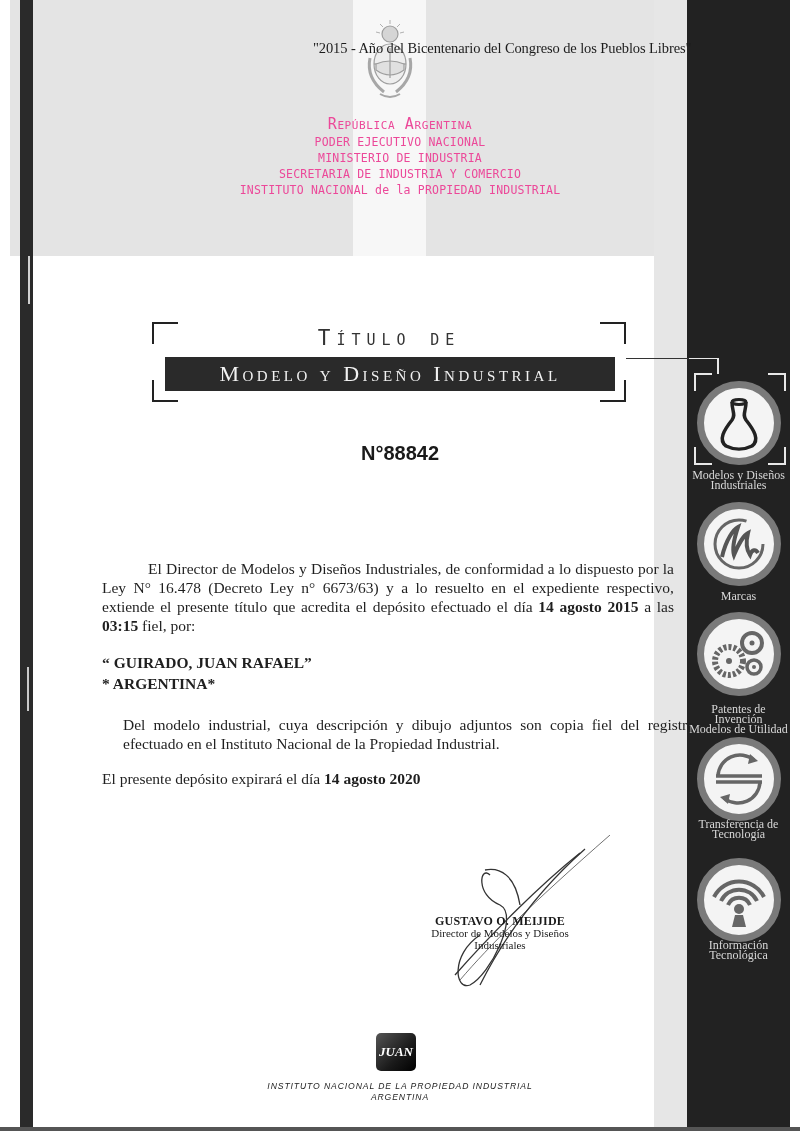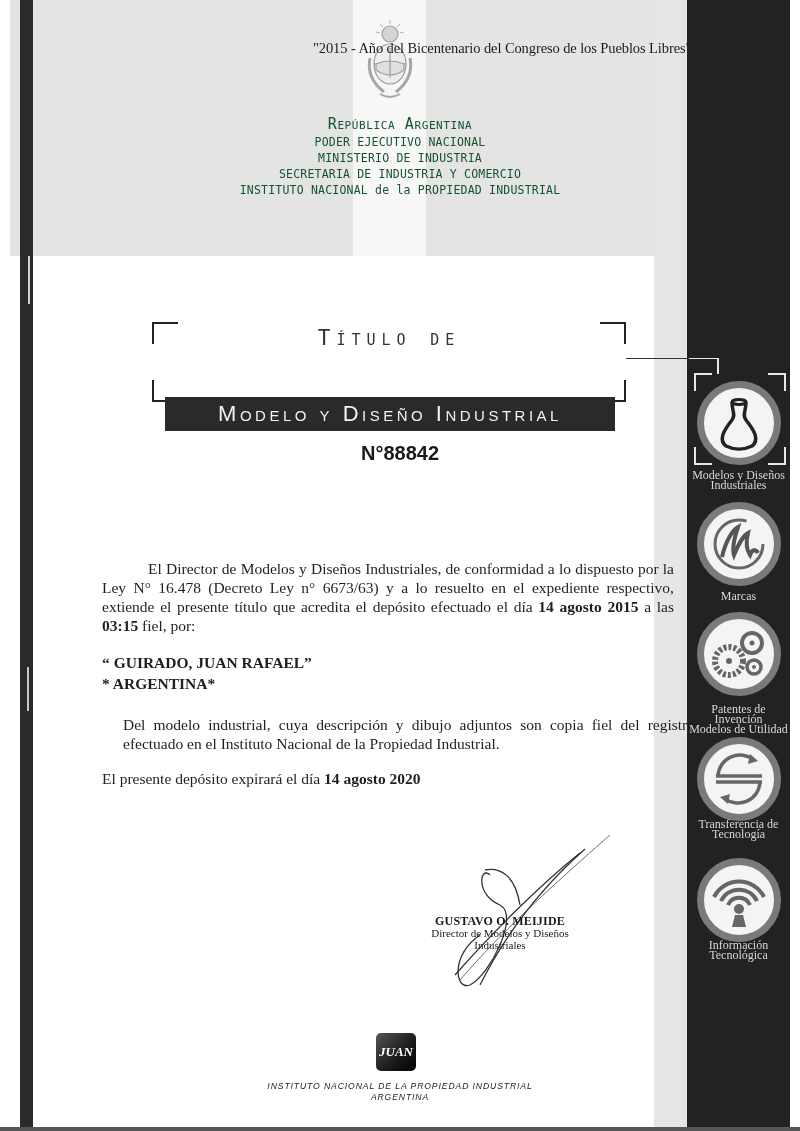--- a/index.html
+++ b/index.html
@@ -13,33 +13,33 @@
   .bg-gray-strip { position: absolute; left: 654px; top: 0; width: 33px; height: 1131px; background: #e6e6e6; }
   .left-bar { position: absolute; left: 20px; top: 0; width: 13px; height: 1131px; background: #2a2a2a; }
   .left-bar-mark { position: absolute; left: 28px; top: 256px; width: 2px; height: 48px; background: #d0d0d0; }
   .left-bar-mark2 { position: absolute; left: 27px; top: 667px; width: 2px; height: 44px; background: #c8c8c8; }
   .right-bar { position: absolute; left: 687px; top: 0; width: 103px; height: 1128px; background: #222222; }
   .bottom-line { position: absolute; left: 0; top: 1127px; width: 800px; height: 4px; background: #555; }
 
   
   .motto { position: absolute; left: 313px; top: 40px; font-size: 14.5px; color: #1c1c1c; white-space: nowrap; letter-spacing: -0.1px; }
   .coat { position: absolute; left: 362px; top: 18px; width: 56px; height: 84px; opacity: 0.55; }
-  .header-block { position: absolute; left: 180px; top: 114px; width: 440px; text-align: center; font-family: "DejaVu Sans Mono", monospace; color: #14532d; }
+  .header-block { position: absolute; left: 180px; top: 114px; width: 440px; text-align: center; font-family: "DejaVu Sans Mono", monospace; color: #ec4899; }
   .header-block .h1 { font-size: 15px; letter-spacing: 0.6px; line-height: 20px; font-variant: small-caps; }
   .header-block .h2 { font-size: 11.5px; line-height: 16px; letter-spacing: 0.2px; }
 
   
   .title-frame { position: absolute; left: 152px; top: 322px; width: 474px; height: 80px; }
   .corner { position: absolute; width: 26px; height: 22px; border-color: #222; border-style: solid; }
   .corner.tl { left: 0; top: 0; border-width: 2px 0 0 2px; }
   .corner.tr { right: 0; top: 0; border-width: 2px 2px 0 0; }
   .corner.bl { left: 0; bottom: 0; border-width: 0 0 2px 2px; }
   .corner.br { right: 0; bottom: 0; border-width: 0 2px 2px 0; }
   .title-top { position: absolute; left: 0; top: 4px; width: 100%; text-align: center; font-family: "DejaVu Sans Mono", monospace; font-size: 21px; letter-spacing: 6px; color: #333; font-variant: small-caps; }
-  .title-band { position: absolute; left: 13px; top: 35px; width: 450px; height: 34px; background: #2a2a2a; color: #f2f2f2; font-family: Liberation Sans, sans-serif; font-size: 22px; letter-spacing: 3.5px; line-height: 34px; text-align: center; font-variant: small-caps; margin-top: 40px; }
+  .title-band { position: absolute; left: 13px; top: 35px; width: 450px; height: 34px; background: #2a2a2a; color: #f2f2f2; font-family: Liberation Serif, serif; font-size: 22px; letter-spacing: 3.5px; line-height: 34px; text-align: center; font-variant: small-caps; }
   .connector { position: absolute; left: 626px; top: 358px; width: 66px; height: 1px; background: #333; }
 
   .number { position: absolute; left: 0; top: 442px; width: 790px; text-align: center; font-family: "Liberation Sans", sans-serif; font-weight: bold; font-size: 20px; color: #1a1a1a; padding-left: 10px; }
 
   
   .body-text { position: absolute; left: 102px; width: 572px; font-size: 15.5px; line-height: 19px; text-align: justify; color: #1f1f1f; }
   .p1 { top: 559px; text-indent: 46px; }
   .p-name { top: 652px; font-weight: bold; line-height: 21px; }
   .p2 { top: 715px; margin-left: 21px; }
   .p3 { top: 769px; }

